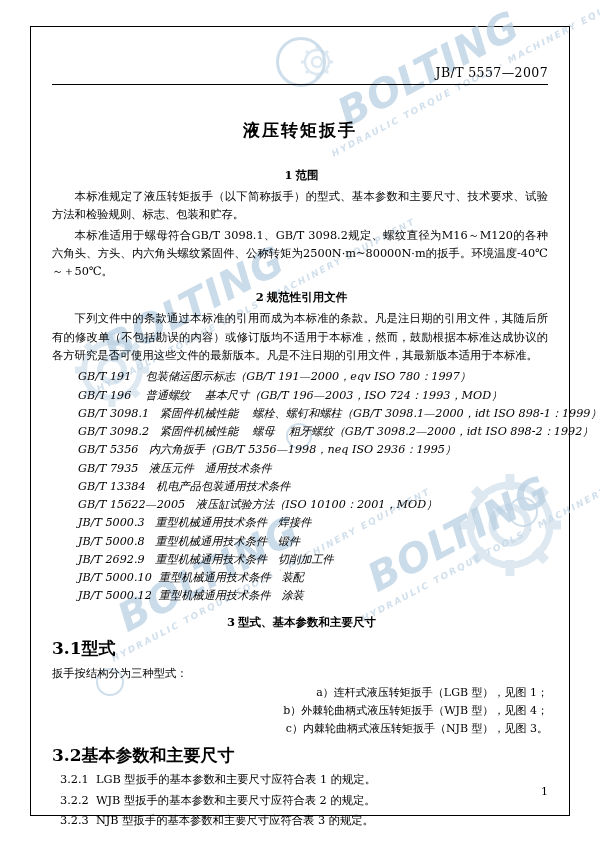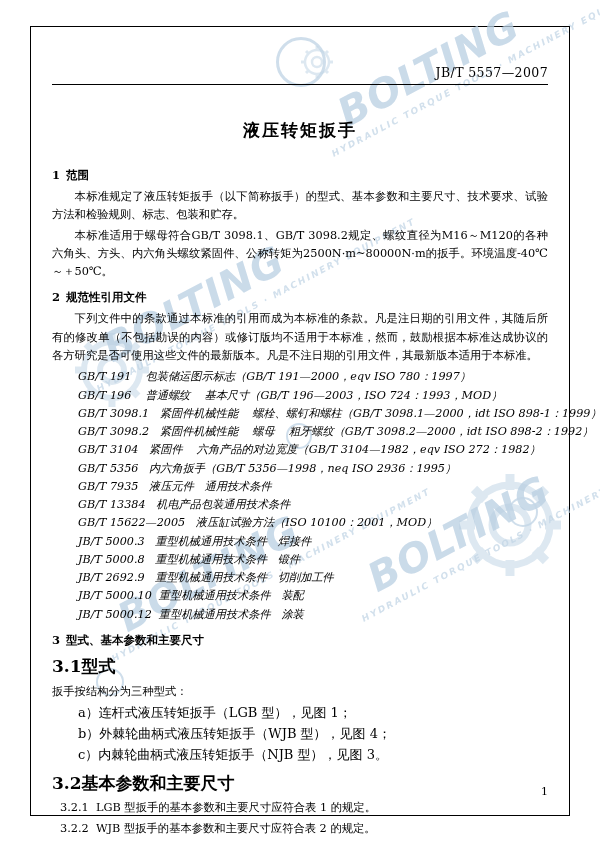--- a/index.html
+++ b/index.html
@@ -58,20 +58,21 @@
     letter-spacing: 2px;
     margin-top: 34px;
     margin-bottom: 26px;
     color: #000;
   }
   .sec-h {
     font-size: 11.5px;
     font-weight: bold;
     margin: 9px 0 5px 0;
     color: #000;
+    text-align: center;
   }
   .sec-h .num {
     display: inline-block;
     min-width: 14px;
   }
   .sub-h {
     font-size: 17px;
     font-weight: bold;
     margin: 7px 0 4px 0;
     color: #000;
@@ -93,24 +94,25 @@
     font-style: italic;
   }
   .ref-item {
     font-size: 11.2px;
     line-height: 1.63;
     padding-left: 26px;
     color: #000;
     white-space: pre;
   }
   .list-item {
-    font-size: 13px;
+    font-size: 11px;
     line-height: 1.62;
     padding-left: 26px;
     color: #000;
+    text-align: right;
   }
   .num-para {
     font-size: 11.3px;
     line-height: 1.62;
     text-align: justify;
     color: #000;
     margin: 2px 8px;
   }
   .num-para .lbl {
     font-weight: normal;
@@ -256,21 +258,20 @@
     <div class="sec-h">
       <span class="num">2</span><span>规范性引用文件</span>
     </div>
     <div class="para">下列文件中的条款通过本标准的引用而成为本标准的条款。凡是注日期的引用文件，其随后所有的修改单（不包括勘误的内容）或修订版均不适用于本标准，然而，鼓励根据本标准达成协议的各方研究是否可使用这些文件的最新版本。凡是不注日期的引用文件，其最新版本适用于本标准。</div>
 
     <div class="ref-list">
       <div class="ref-item">GB/T 191    包装储运图示标志（GB/T 191—2000，eqv ISO 780：1997）</div>
       <div class="ref-item">GB/T 196    普通螺纹    基本尺寸（GB/T 196—2003，ISO 724：1993，MOD）</div>
       <div class="ref-item">GB/T 3098.1   紧固件机械性能    螺栓、螺钉和螺柱（GB/T 3098.1—2000，idt ISO 898-1：1999）</div>
       <div class="ref-item">GB/T 3098.2   紧固件机械性能    螺母    粗牙螺纹（GB/T 3098.2—2000，idt ISO 898-2：1992）</div>
-      <div class="ref-item">GB/T 3104   紧固件    六角产品的对边宽度（GB/T 3104—1982，eqv ISO 272：1982）</div>
       <div class="ref-item">GB/T 5356   内六角扳手（GB/T 5356—1998，neq ISO 2936：1995）</div>
       <div class="ref-item">GB/T 7935   液压元件   通用技术条件</div>
       <div class="ref-item">GB/T 13384   机电产品包装通用技术条件</div>
       <div class="ref-item">GB/T 15622—2005   液压缸试验方法（ISO 10100：2001，MOD）</div>
       <div class="ref-item">JB/T 5000.3   重型机械通用技术条件   焊接件</div>
       <div class="ref-item">JB/T 5000.8   重型机械通用技术条件   锻件</div>
       <div class="ref-item">JB/T 2692.9   重型机械通用技术条件   切削加工件</div>
       <div class="ref-item">JB/T 5000.10  重型机械通用技术条件   装配</div>
       <div class="ref-item">JB/T 5000.12  重型机械通用技术条件   涂装</div>
     </div>

